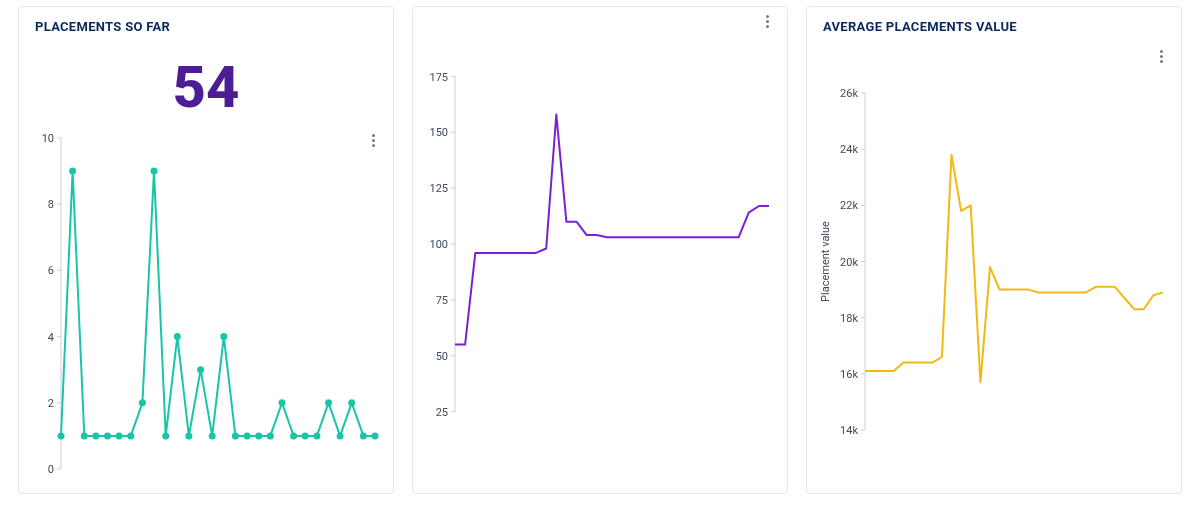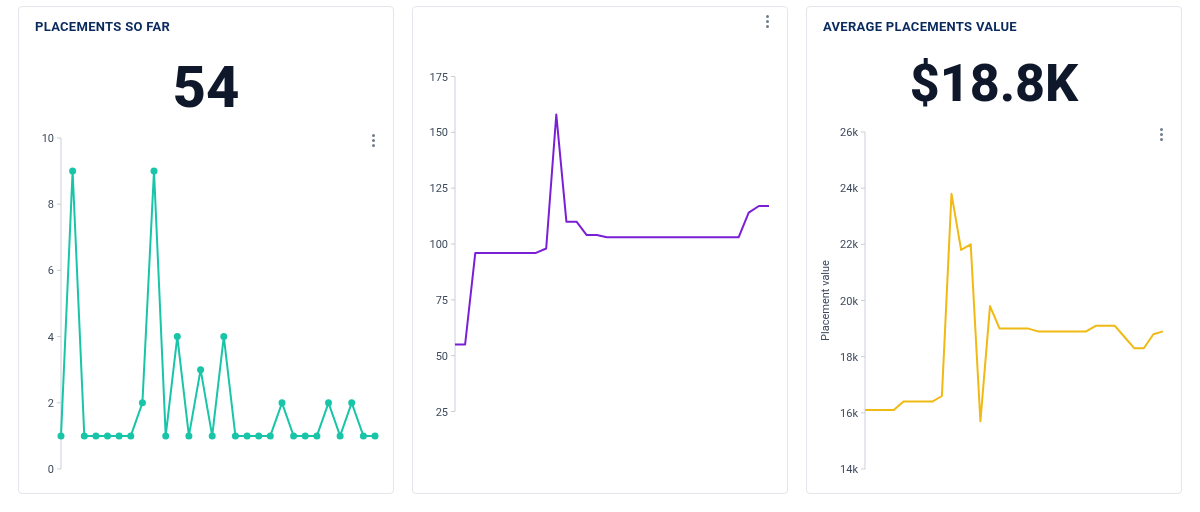--- a/index.html
+++ b/index.html
@@ -25,21 +25,21 @@
   .card-title {
     font-size: 13px;
     font-weight: 700;
     letter-spacing: 0.3px;
     color: #0a2a5e;
     padding: 12px 16px 8px 16px;
   }
   .big-number {
     text-align: center;
     font-weight: 800;
-    color: #0f172a;
+    color: #4c1d95;
     line-height: 1;
     padding: 16px 0 10px 0;
   }
   .big-number.sz-a { font-size: 58px; }
   .big-number.sz-b { font-size: 54px; }
   .big-number.sz-c { font-size: 52px; }
   .chart-wrap {
     flex: 1 1 auto;
     position: relative;
     padding: 0 10px 14px 10px;
@@ -150,21 +150,20 @@
           <text x="25" y="71.83333333333331" text-anchor="end" class="tick-label">150</text>
           <line x1="28" x2="32" y1="12" y2="12" class="axis-line"></line>
           <text x="25" y="16" text-anchor="end" class="tick-label">175</text>
           <path d="M32.0 280.0 L42.1 280.0 L52.3 188.4 L62.4 188.4 L72.5 188.4 L82.6 188.4 L92.8 188.4 L102.9 188.4 L113.0 188.4 L123.2 184.0 L133.3 50.0 L143.4 157.2 L153.5 157.2 L163.7 170.6 L173.8 170.6 L183.9 172.8 L194.1 172.8 L204.2 172.8 L214.3 172.8 L224.5 172.8 L234.6 172.8 L244.7 172.8 L254.8 172.8 L265.0 172.8 L275.1 172.8 L285.2 172.8 L295.4 172.8 L305.5 172.8 L315.6 172.8 L325.7 148.2 L335.9 141.5 L346.0 141.5 " fill="none" stroke="#7b1fd6" stroke-width="2" stroke-linejoin="round"></path>
         </svg>
     </div>
   </div>
 
   <div class="card">
     <div class="card-title">AVERAGE PLACEMENTS VALUE</div>
-    <div class="big-number sz-c">$18.8K</div>
     <div class="chart-wrap">
       <div class="menu-dots">
           <span></span>
           <span></span>
           <span></span>
         </div>
       <svg class="chart" viewBox="0 0 354 359">
           <line x1="48" x2="48" y1="12" y2="349" class="axis-line"></line>
           <line x1="44" x2="48" y1="349" y2="349" class="axis-line"></line>
           <text x="41" y="353" text-anchor="end" class="tick-label">14k</text>

